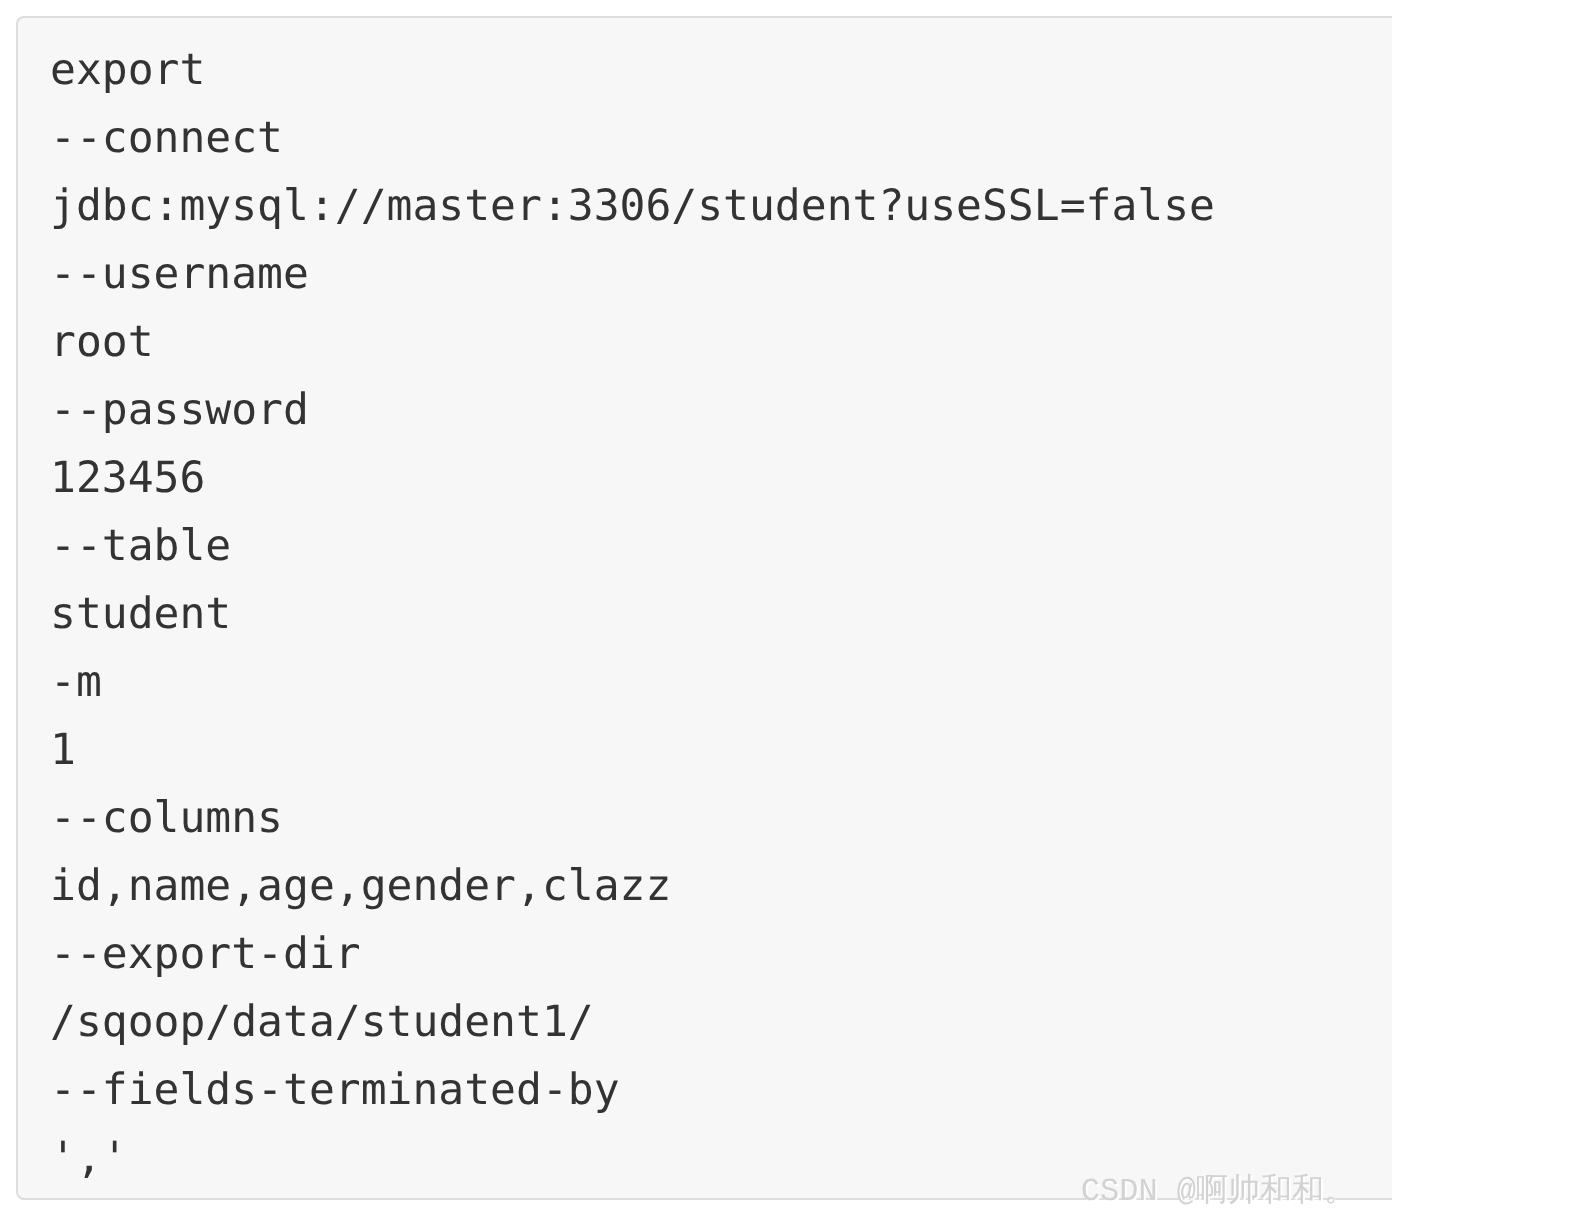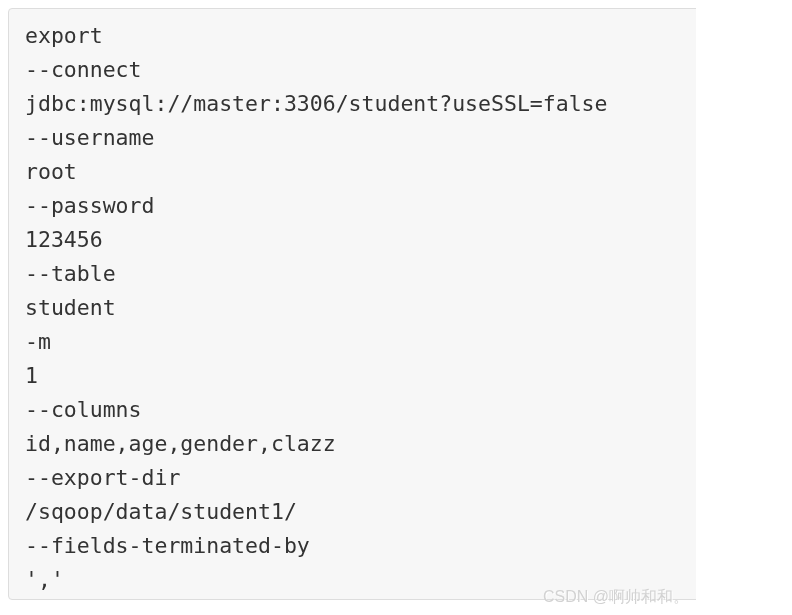--- a/index.html
+++ b/index.html
@@ -44,27 +44,27 @@
   .code-line {
     font-family: "DejaVu Sans Mono", monospace;
     font-size: 21.5px;
     line-height: 34px;
     color: var(--code-text);
     white-space: pre;
     letter-spacing: 0;
   }
   .watermark {
     position: absolute;
-    right: 7px;
+    right: 18px;
     bottom: 9px;
     font-size: 16px;
     line-height: 1.2;
     color: var(--watermark-text);
     text-shadow: 1px 1px 0 rgba(255, 255, 255, 0.95);
-    font-family: Liberation Sans, sans-serif;
+    font-family: Liberation Mono, monospace;
     pointer-events: none;
     white-space: nowrap;
   }
 </style>
 </head>
 <body>
 
 <div class="page">
   <pre class="code-block"><code class="code-content"><div class="code-line">export</div><div class="code-line">--connect</div><div class="code-line">jdbc:mysql://master:3306/student?useSSL=false</div><div class="code-line">--username</div><div class="code-line">root</div><div class="code-line">--password</div><div class="code-line">123456</div><div class="code-line">--table</div><div class="code-line">student</div><div class="code-line">-m</div><div class="code-line">1</div><div class="code-line">--columns</div><div class="code-line">id,name,age,gender,clazz</div><div class="code-line">--export-dir</div><div class="code-line">/sqoop/data/student1/</div><div class="code-line">--fields-terminated-by</div><div class="code-line">','</div></code></pre>
   <div class="watermark">CSDN @啊帅和和。</div>

